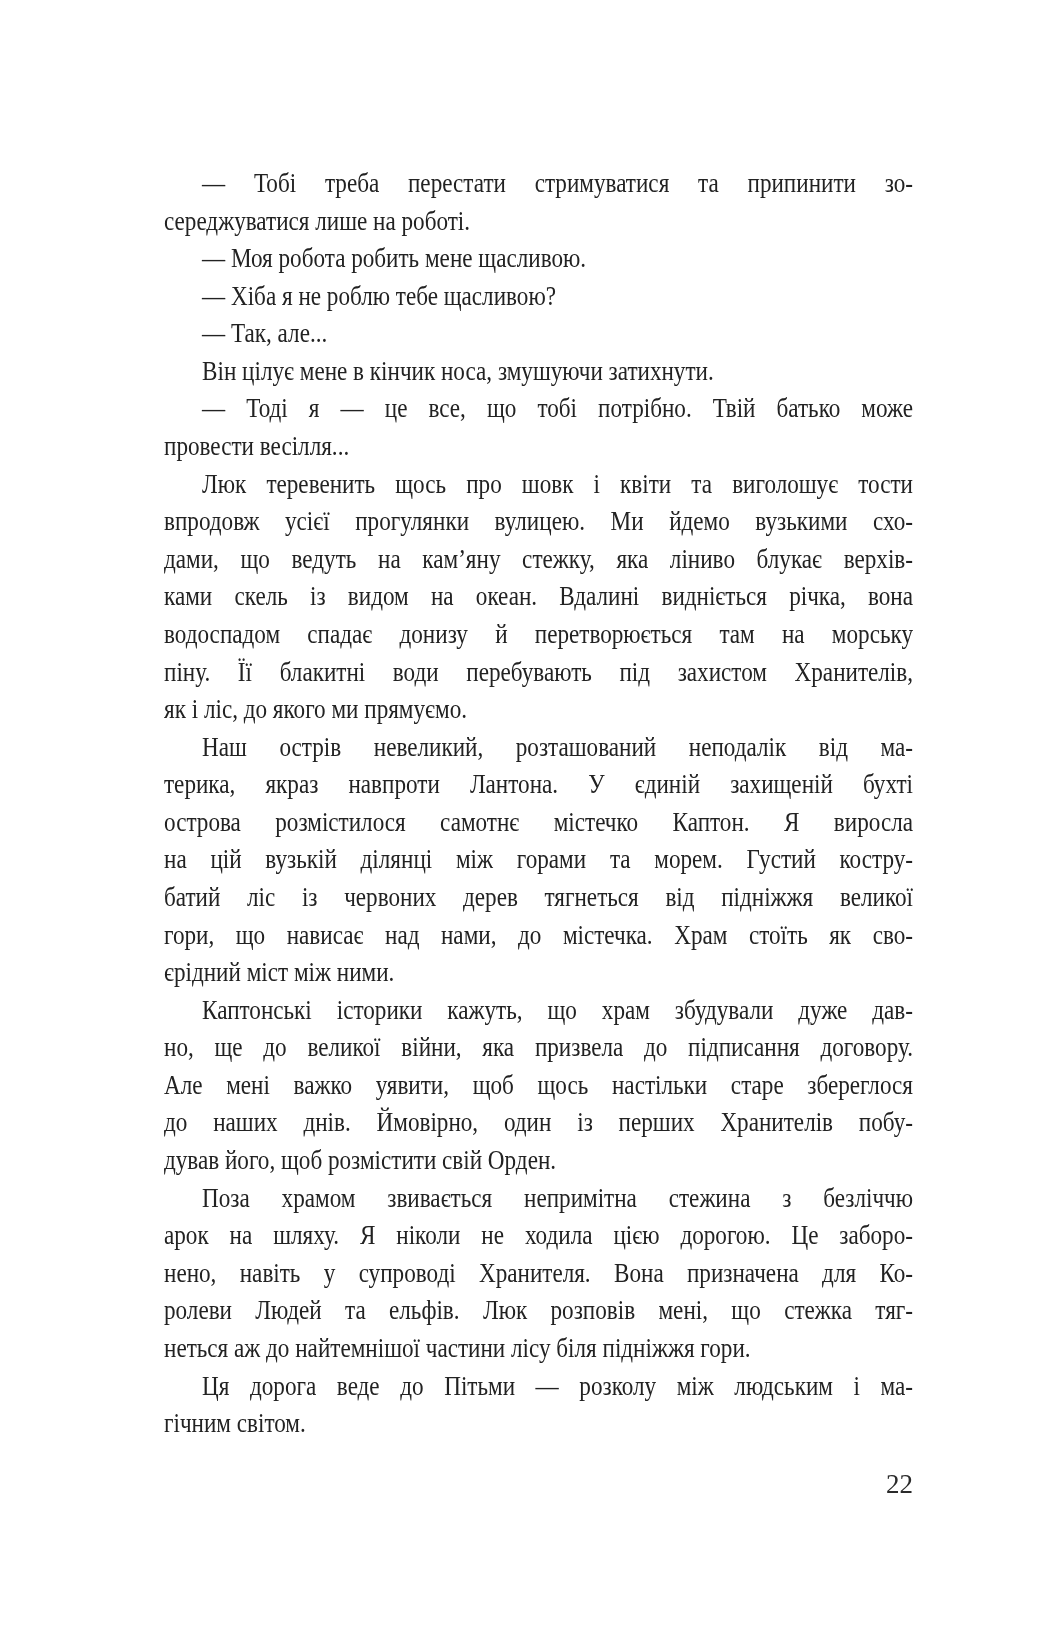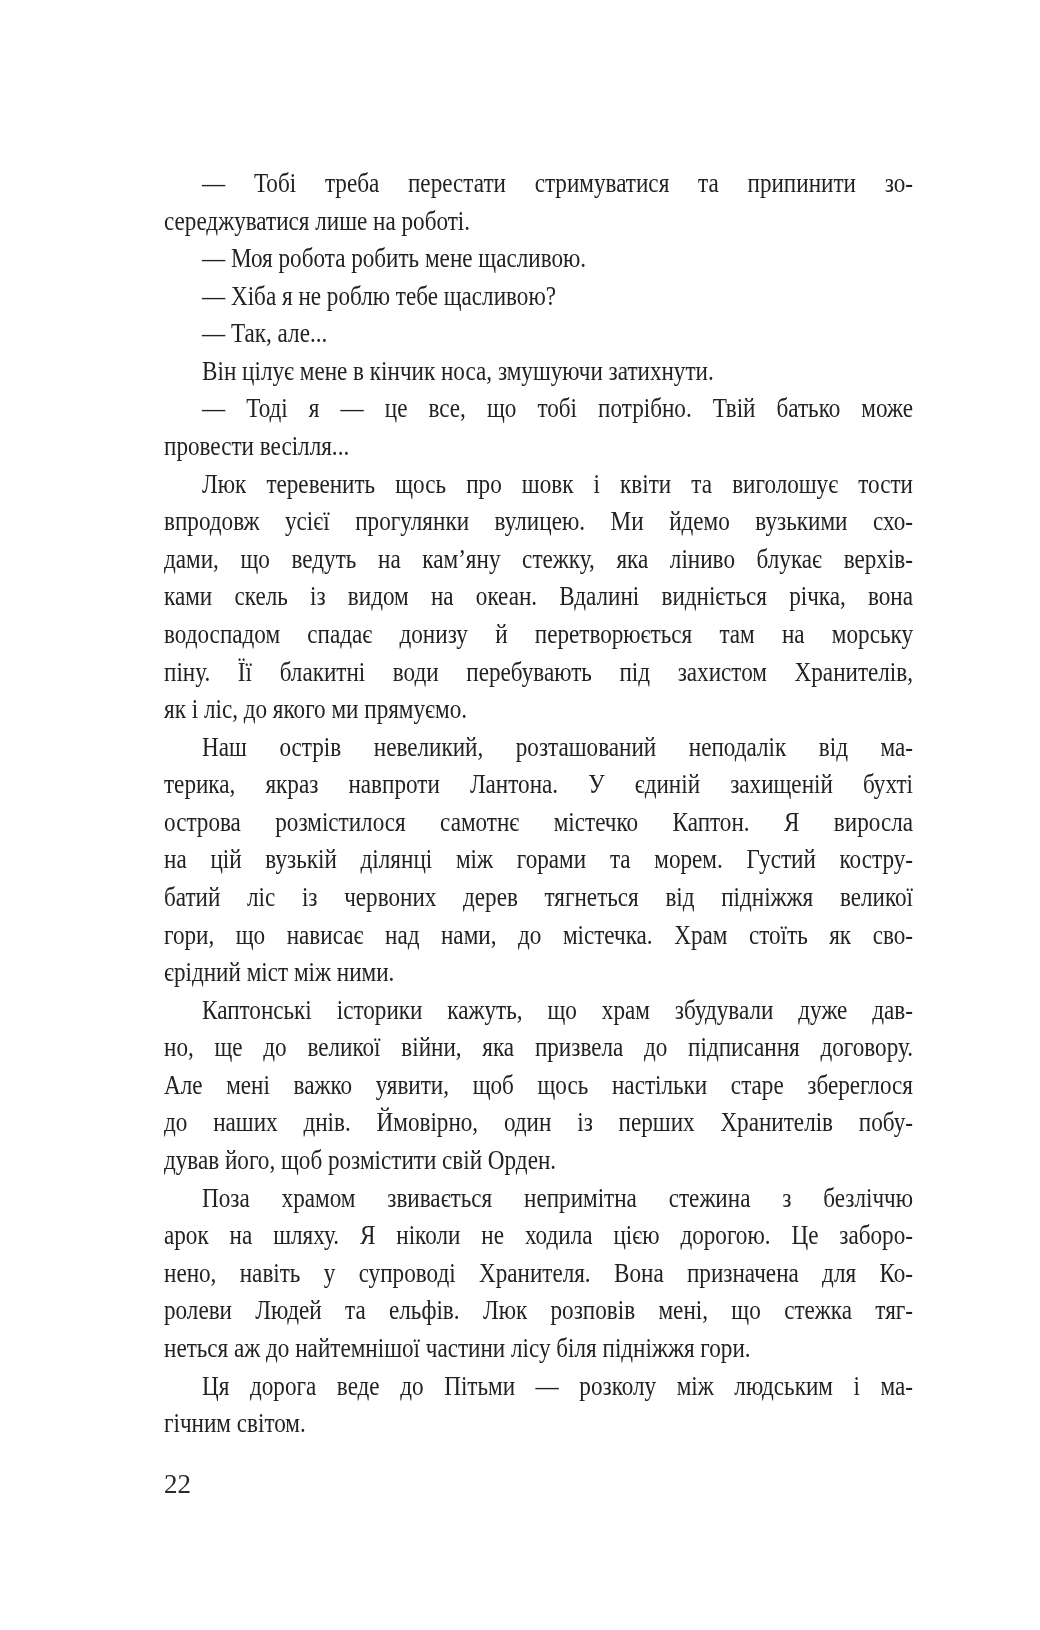--- a/index.html
+++ b/index.html
@@ -39,21 +39,21 @@
   .line.indent { text-indent: 46px; }
   .line.jline {
     text-align: justify;
     text-align-last: justify;
   }
   .page-number {
     position: absolute;
     left: 164px;
     top: 1468px;
     width: 749px;
-    text-align: left;
+    text-align: right;
     font-size: 27px;
     line-height: 32px;
     color: #2a2a2a;
   }
 </style>
 </head>
 <body>
 
 <div class="page">
   <div class="text-block">

